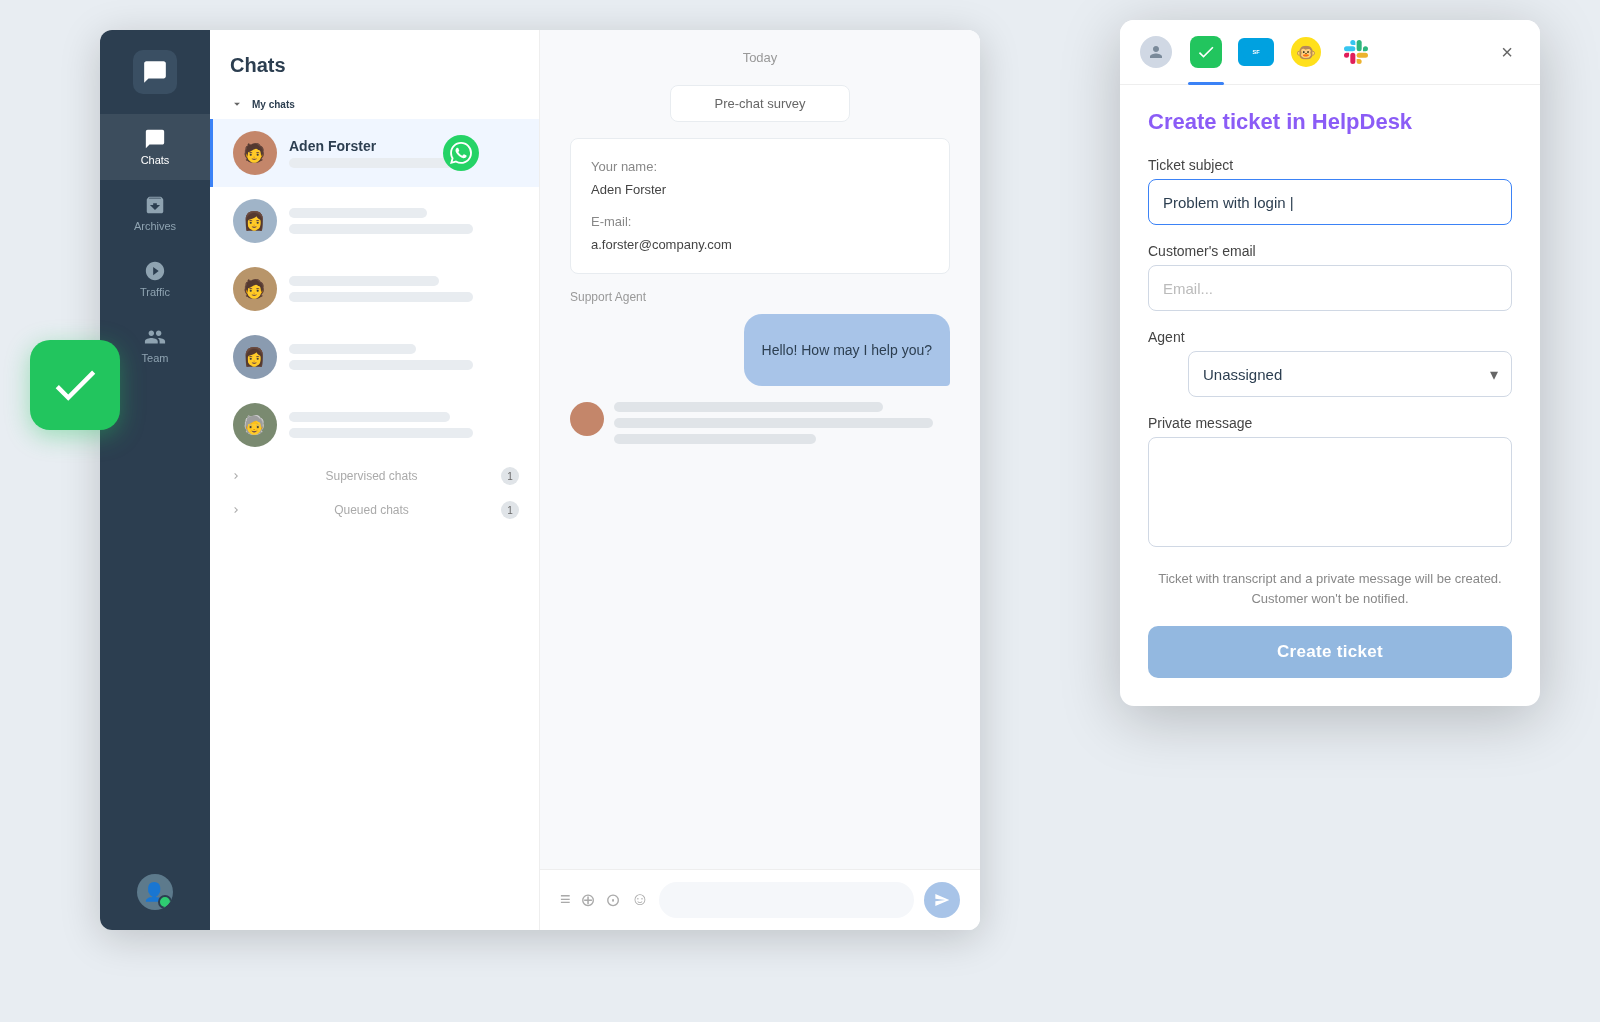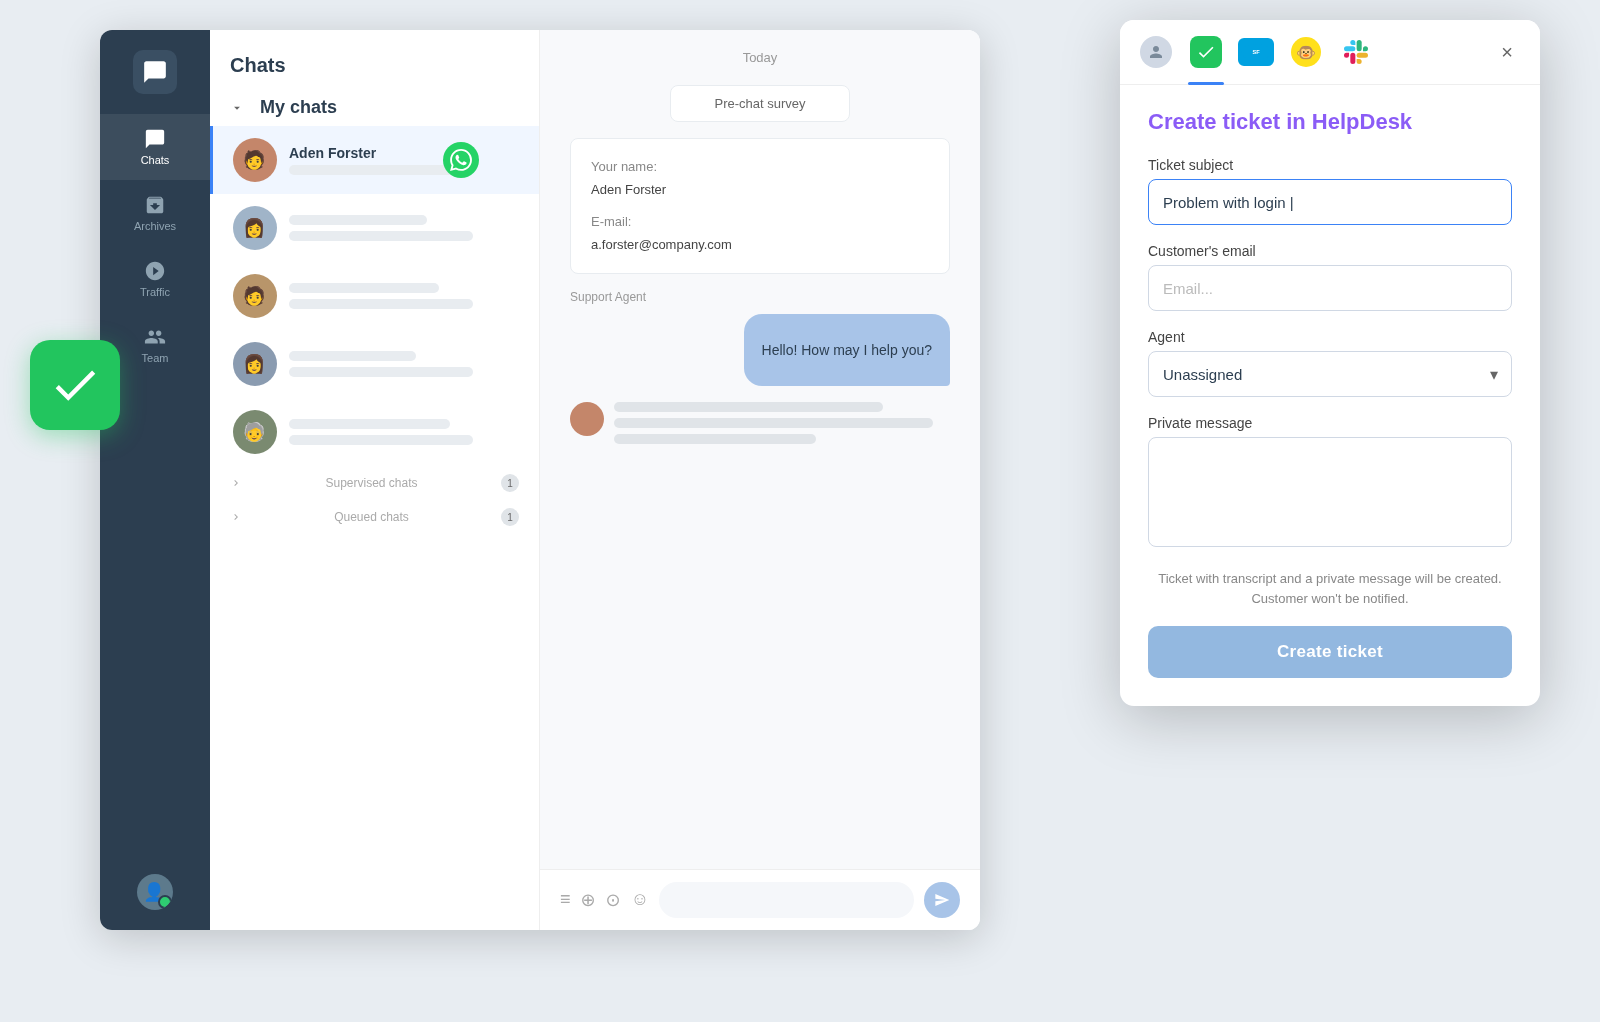--- a/index.html
+++ b/index.html
@@ -124,22 +124,22 @@
       padding: 24px 20px 12px;
       font-size: 20px;
       font-weight: 600;
       color: #2c3e50;
     }
 
     .my-chats-section {
       padding: 8px 20px;
       display: flex;
       align-items: center;
-      gap: 16px;
-      font-size: 18px;
+      gap: 8px;
+      font-size: 10px;
       font-weight: 600;
       color: #2c3e50;
       cursor: pointer;
     }
 
     .chevron-icon {
       width: 14px;
       height: 14px;
       fill: #666;
     }
@@ -513,20 +513,21 @@
       border-color: #d0d8e4;
       color: #aaa;
     }
 
     .form-input::placeholder {
       color: #bbb;
     }
 
     .form-select-wrapper {
       position: relative;
+      margin-left: 40px;
     }
 
     .form-select {
       width: 100%;
       height: 46px;
       border: 1.5px solid #d0d8e4;
       border-radius: 8px;
       padding: 0 14px;
       font-size: 15px;
       color: #2c3e50;

